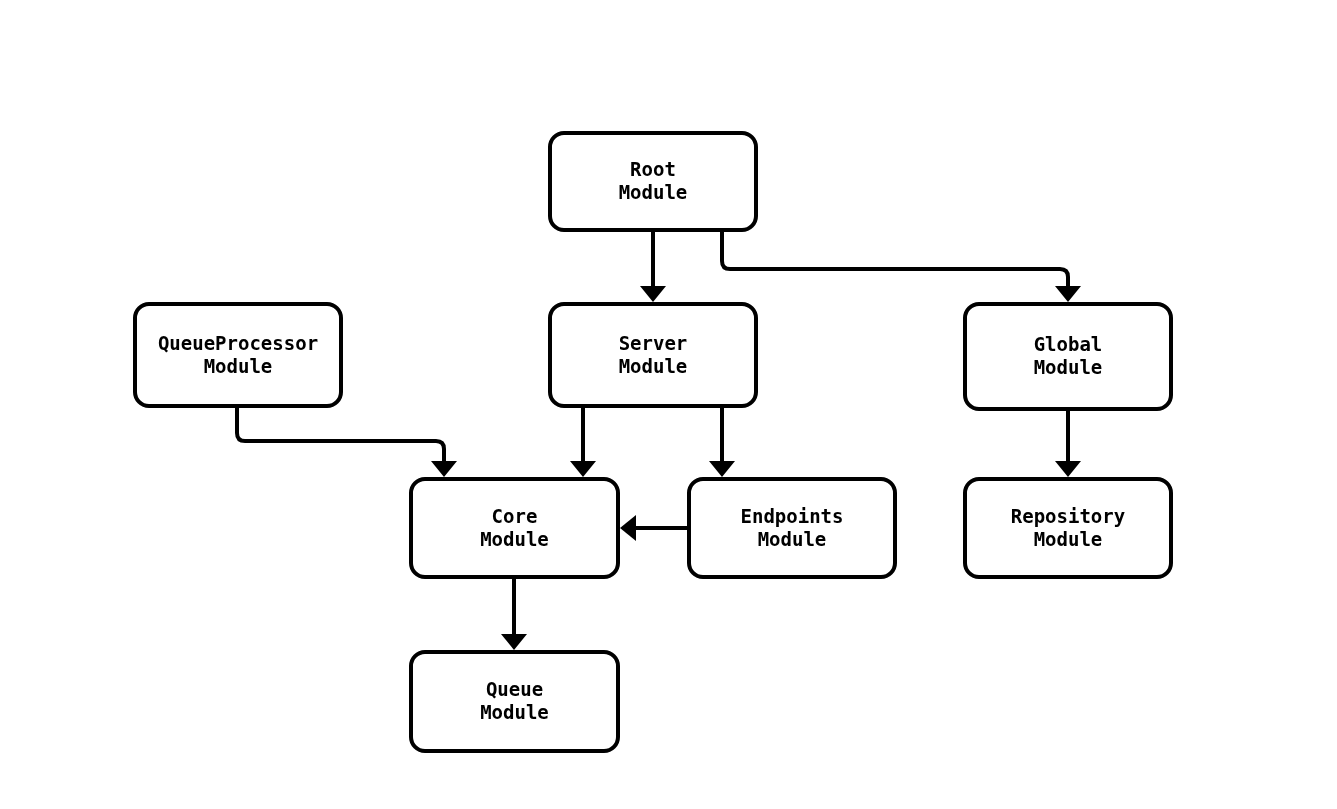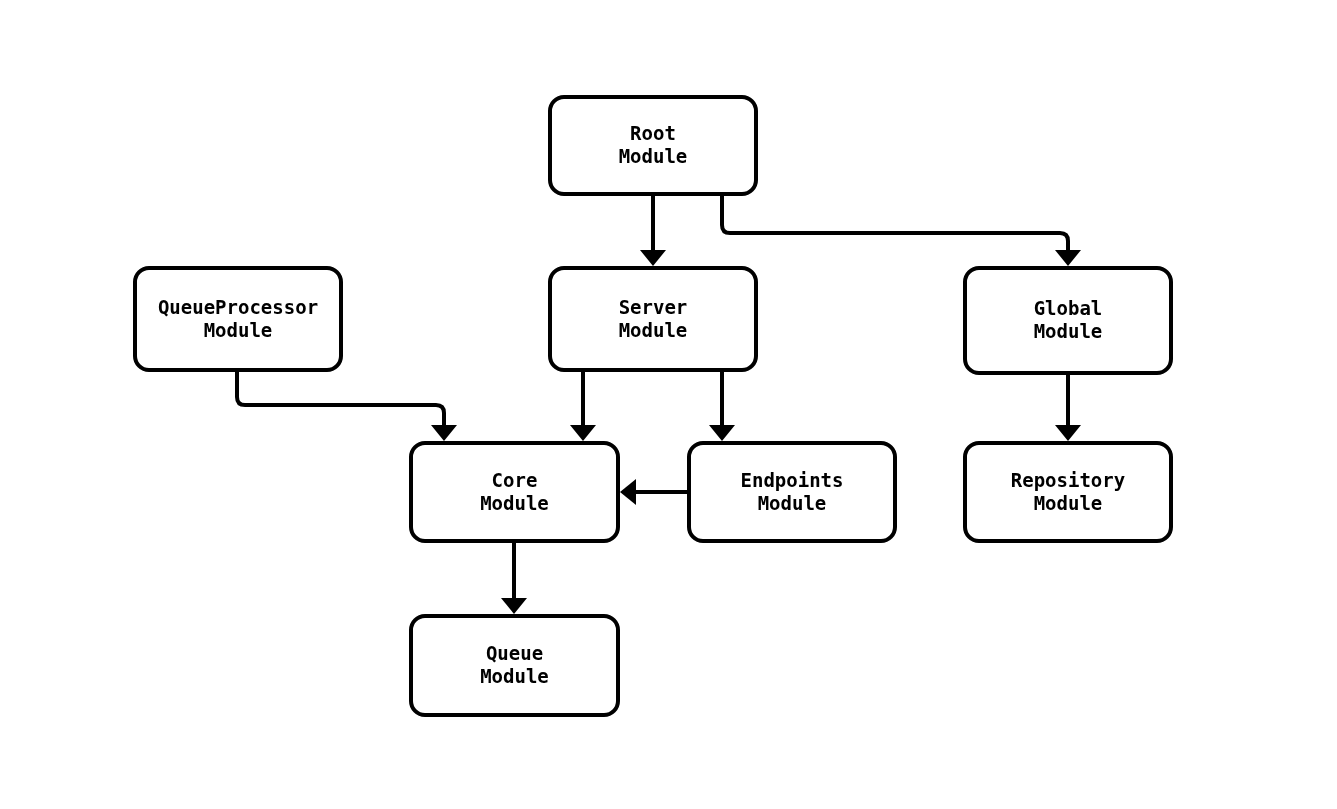--- a/index.html
+++ b/index.html
@@ -12,20 +12,21 @@
     width: 1337px;
     height: 809px;
     overflow: hidden;
     font-family: "DejaVu Sans Mono", "Liberation Mono", monospace;
   }
   #diagram-root {
     position: relative;
     width: 1337px;
     height: 621px;
     background: #ffffff;
+    margin-top: 36px;
   }
   svg#diagram-canvas {
     display: block;
     width: 1337px;
     height: 809px;
   }
   .node-shape {
     fill: #ffffff;
     stroke: #000000;
     stroke-width: 4;

